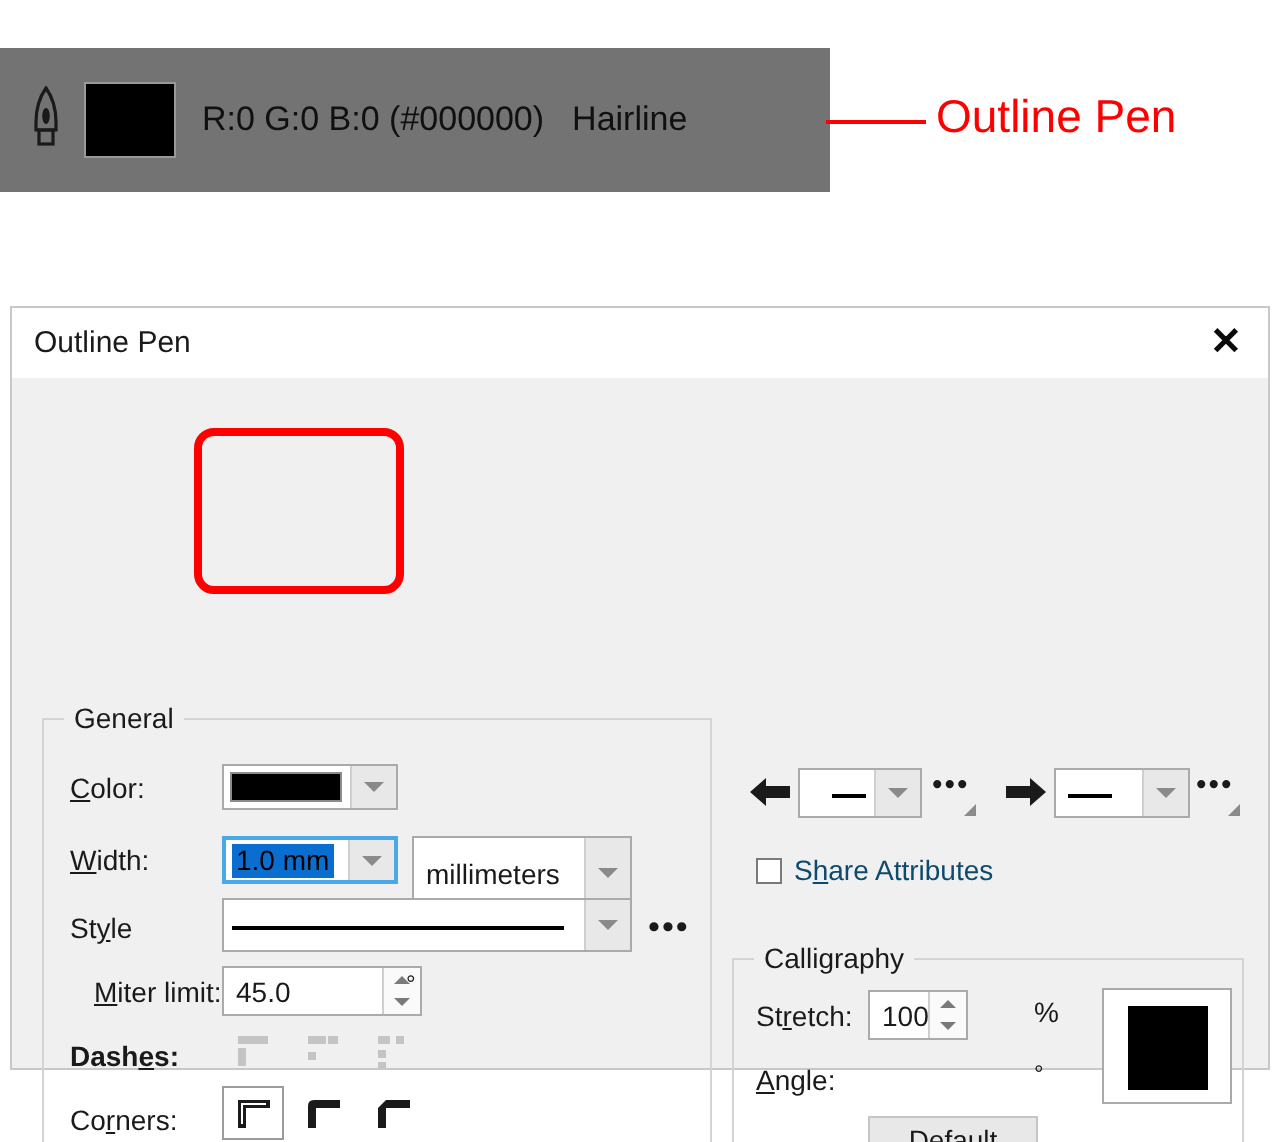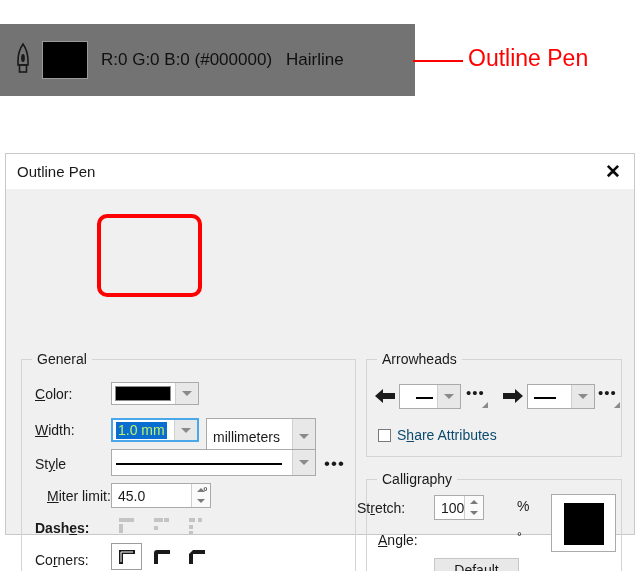--- a/index.html
+++ b/index.html
@@ -186,21 +186,21 @@
 
   
   #width-combo {
     left: 105px; top: 264px; width: 88px; height: 24px;
     border: 2px solid #4aa8e8;
   }
   #width-value {
     position: absolute;
     left: 3px; top: 2px;
     background: #0a6ed1;
-    color: #bef264;
+    color: #000000;
     font-size: 14px;
     padding: 1px 2px;
     line-height: 15px;
   }
 
   
   #units-combo { left: 200px; top: 264px; width: 110px; height: 37px; }
 
   
   #style-combo { left: 105px; top: 295px; width: 205px; height: 27px; }
@@ -511,23 +511,20 @@
     <svg width="22" height="20" viewBox="0 0 22 20">
         <path d="M3 17 L3 6 Q3 3 6 3 L19 3 L19 7 L7 7 L7 17 Z" fill="#1a1a1a"></path>
       </svg>
   </div>
   <div class="icon-opt" style="left:175px; top:389px;">
     <svg width="22" height="20" viewBox="0 0 22 20">
         <path d="M3 17 L3 7 L7 3 L19 3 L19 7 L7 7 L7 17 Z" fill="#1a1a1a"></path>
       </svg>
   </div>
 
-  <div class="groupbox" id="group-arrowheads">
-    <span class="group-legend">Arrowheads</span>
-  </div>
 
   <svg class="arrowhead-glyph" id="ah-left-glyph" width="22" height="20" viewBox="0 0 22 20">
     <path d="M1 10 L9 3 L9 7 L21 7 L21 13 L9 13 L9 17 Z" fill="#1a1a1a"></path>
   </svg>
   <div class="combo" id="ah-left-combo">
     <div class="cbody">
       <div class="ah-dash-right"></div>
     </div>
     <div class="cbtn">
         <span class="caret"></span>
@@ -556,21 +553,21 @@
 
   <div class="checkbox-row" id="share-attributes-row">
     <span class="checkbox-box"></span>
     <span class="checkbox-label">S<span class="ul">h</span>are Attributes</span>
   </div>
 
   <div class="groupbox" id="group-calligraphy">
     <span class="group-legend">Calligraphy</span>
   </div>
 
-  <span class="fld-label" style="left:351px; top:346px;">St<span class="ul">r</span>etch:</span>
+  <span class="fld-label" style="left:372px; top:346px;">St<span class="ul">r</span>etch:</span>
   <div class="spinner" id="stretch-spinner">
     <div class="sbody">100</div>
     <div class="sbtns">
       <div class="sup">
           <span class="sup-tri"></span>
         </div>
       <div class="sdn">
           <span class="sdn-tri"></span>
         </div>
     </div>

